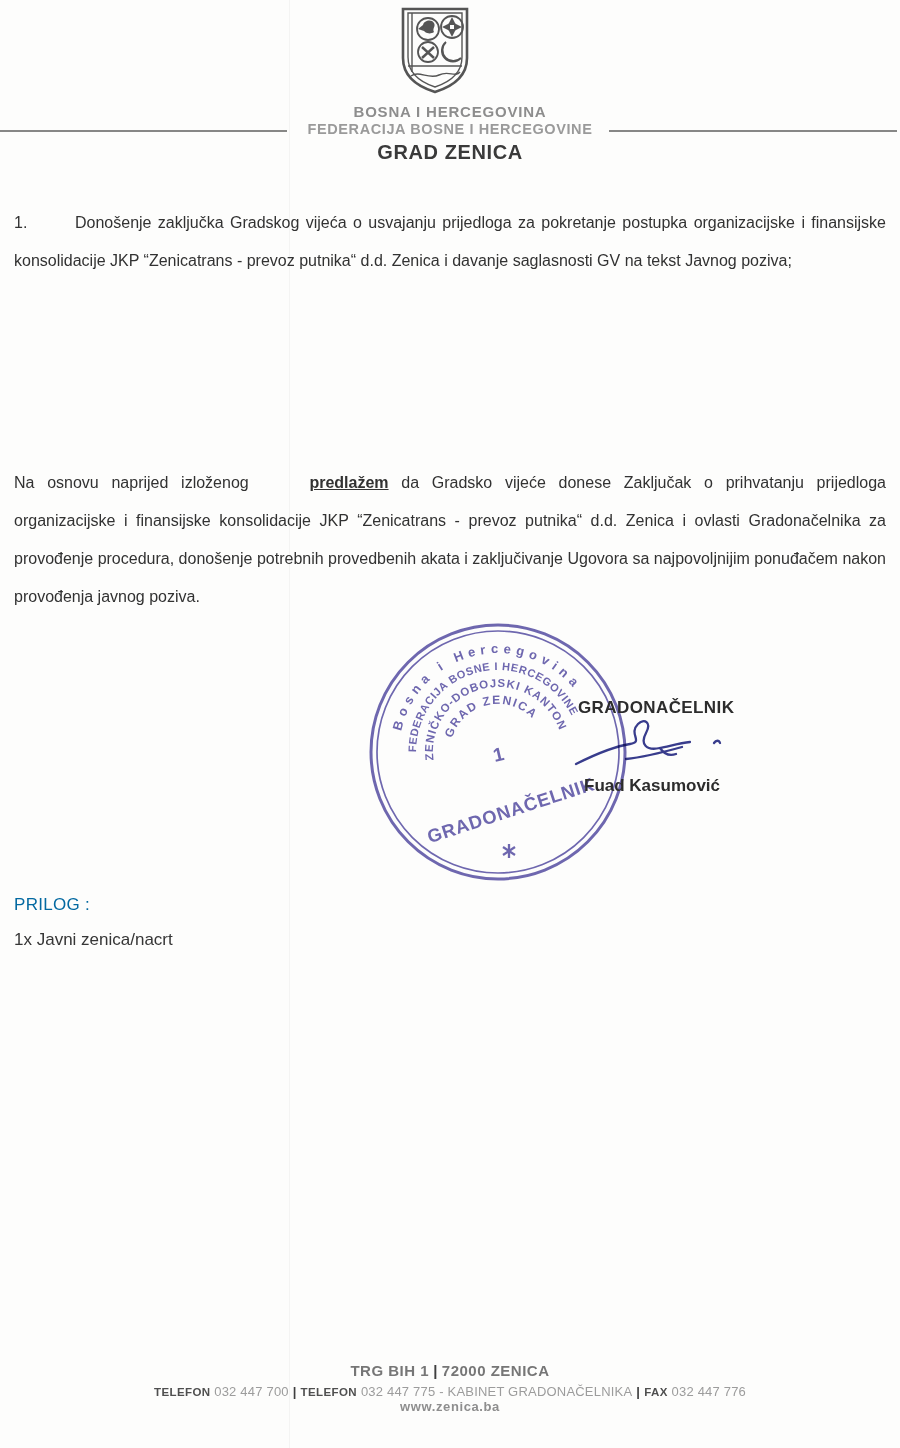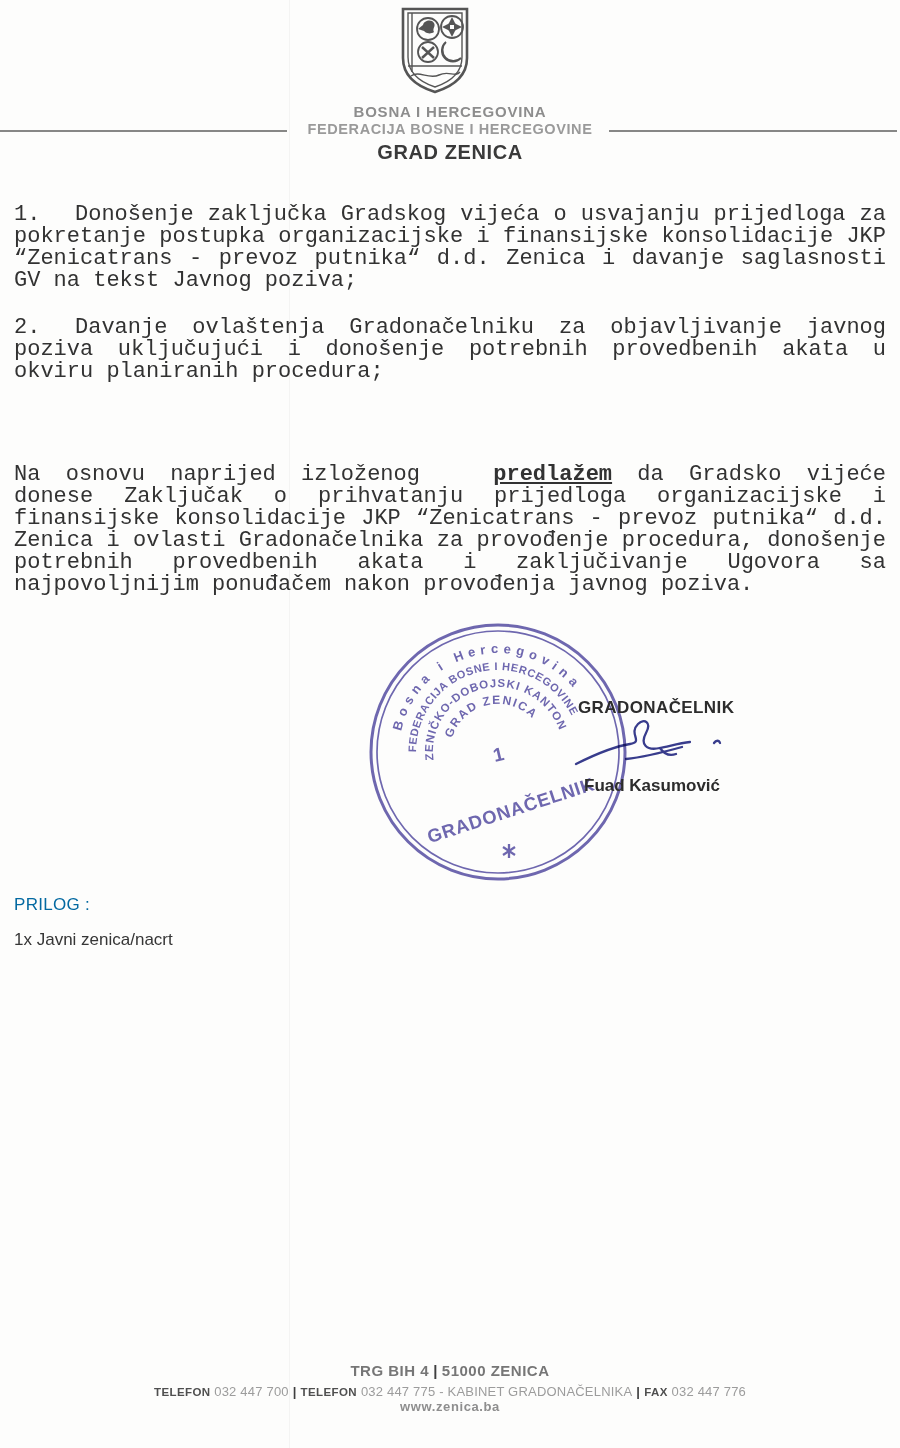--- a/index.html
+++ b/index.html
@@ -19,21 +19,21 @@
                font-size:15px; font-weight:700; letter-spacing:0.8px; color:#8d8d8d; }
   .hdr-line2 { position:absolute; top:121px; width:100%;
                font-size:14.5px; font-weight:600; letter-spacing:0.6px; color:#9a9a9a; }
   .rule { position:absolute; top:130px; height:2px; background:#5f5f5f; opacity:0.75; }
   .rule-left  { left:0;  width:287px; }
   .rule-right { left:609px; width:288px; }
   .hdr-line3 { position:absolute; top:141px; width:100%;
                font-size:20px; font-weight:700; letter-spacing:0.6px; color:#3a3a3a; }
 
   
-  .bodytext { color:#323232; font-size:22px; line-height:22px; text-align:justify;font-family:Liberation Mono, monospace; }
+  .bodytext { color:#323232; font-size:16px; line-height:38px; text-align:justify; }
   .items { position:absolute; left:14px; top:204px; width:872px; }
   .item { margin-bottom:25px; }
   .num { display:inline-block; width:61px; }
   .closing { position:absolute; left:14px; top:464px; width:872px; }
   .u { font-weight:700; text-decoration:underline;margin-left:48px; }
 
   
   .stamp { position:absolute; left:366px; top:620px; width:264px; height:264px;
            opacity:0.88; mix-blend-mode:multiply; }
   .stamp-stroke { stroke:#5b53a6; fill:none; }
@@ -100,21 +100,20 @@
     </svg>
     <div class="hdr-line1">BOSNA I HERCEGOVINA</div>
     <div class="hdr-line2">FEDERACIJA BOSNE I HERCEGOVINE</div>
     <div class="rule rule-left"></div>
     <div class="rule rule-right"></div>
     <div class="hdr-line3">GRAD ZENICA</div>
   </div>
 
   <div class="items">
     <p class="bodytext item"><span class="num">1.</span><span>Donošenje zaključka Gradskog vijeća o usvajanju prijedloga za pokretanje postupka organizacijske i finansijske konsolidacije JKP “Zenicatrans - prevoz putnika“ d.d. Zenica i davanje saglasnosti GV na tekst Javnog poziva;</span></p>
-    <p class="bodytext item"><span class="num">2.</span><span>Davanje ovlaštenja Gradonačelniku za objavljivanje javnog poziva uključujući i donošenje potrebnih provedbenih akata u okviru planiranih procedura;</span></p>
   </div>
 
   <p class="bodytext closing"><span>Na osnovu naprijed izloženog </span><span class="u">predlažem</span><span> da Gradsko vijeće donese Zaključak o prihvatanju prijedloga organizacijske i finansijske konsolidacije JKP “Zenicatrans - prevoz putnika“ d.d. Zenica i ovlasti Gradonačelnika za provođenje procedura, donošenje potrebnih provedbenih akata i zaključivanje Ugovora sa najpovoljnijim ponuđačem nakon provođenja javnog poziva.</span></p>
 
   <svg class="stamp" viewBox="0 0 264 264">
     <defs>
       <path id="arc1" d="M 33 132 A 99 99 0 0 1 231 132"></path>
       <path id="arc2" d="M 50 132 A 82 82 0 0 1 214 132"></path>
       <path id="arc3" d="M 67 132 A 65 65 0 0 1 197 132"></path>
       <path id="arc4" d="M 84 132 A 48 48 0 0 1 180 132"></path>
@@ -152,17 +151,17 @@
       <path d="M92,36 C96,42 102,44 108,42"></path>
       <path d="M146,31 C148,28 151,28 152,31"></path>
     </g>
   </svg>
   <div class="sig-name">Fuad Kasumović</div>
 
   <div class="prilog-label">PRILOG :</div>
   <div class="prilog-item">1x Javni zenica/nacrt</div>
 
   <div class="footer">
-    <div class="f-line1"><span>TRG BIH 4</span><span class="f-pipe">|</span><span>51000 ZENICA</span></div>
+    <div class="f-line1"><span>TRG BIH 1</span><span class="f-pipe">|</span><span>72000 ZENICA</span></div>
     <div class="f-line2"><span class="f-label">TELEFON</span> <span>032 447 700</span><span class="f-pipe">|</span><span class="f-label">TELEFON</span> <span>032 447 775 - KABINET GRADONAČELNIKA</span><span class="f-pipe">|</span><span class="f-label">FAX</span> <span>032 447 776</span></div>
     <div class="f-line3">www.zenica.ba</div>
   </div>
 </div>
 
 </body></html>

